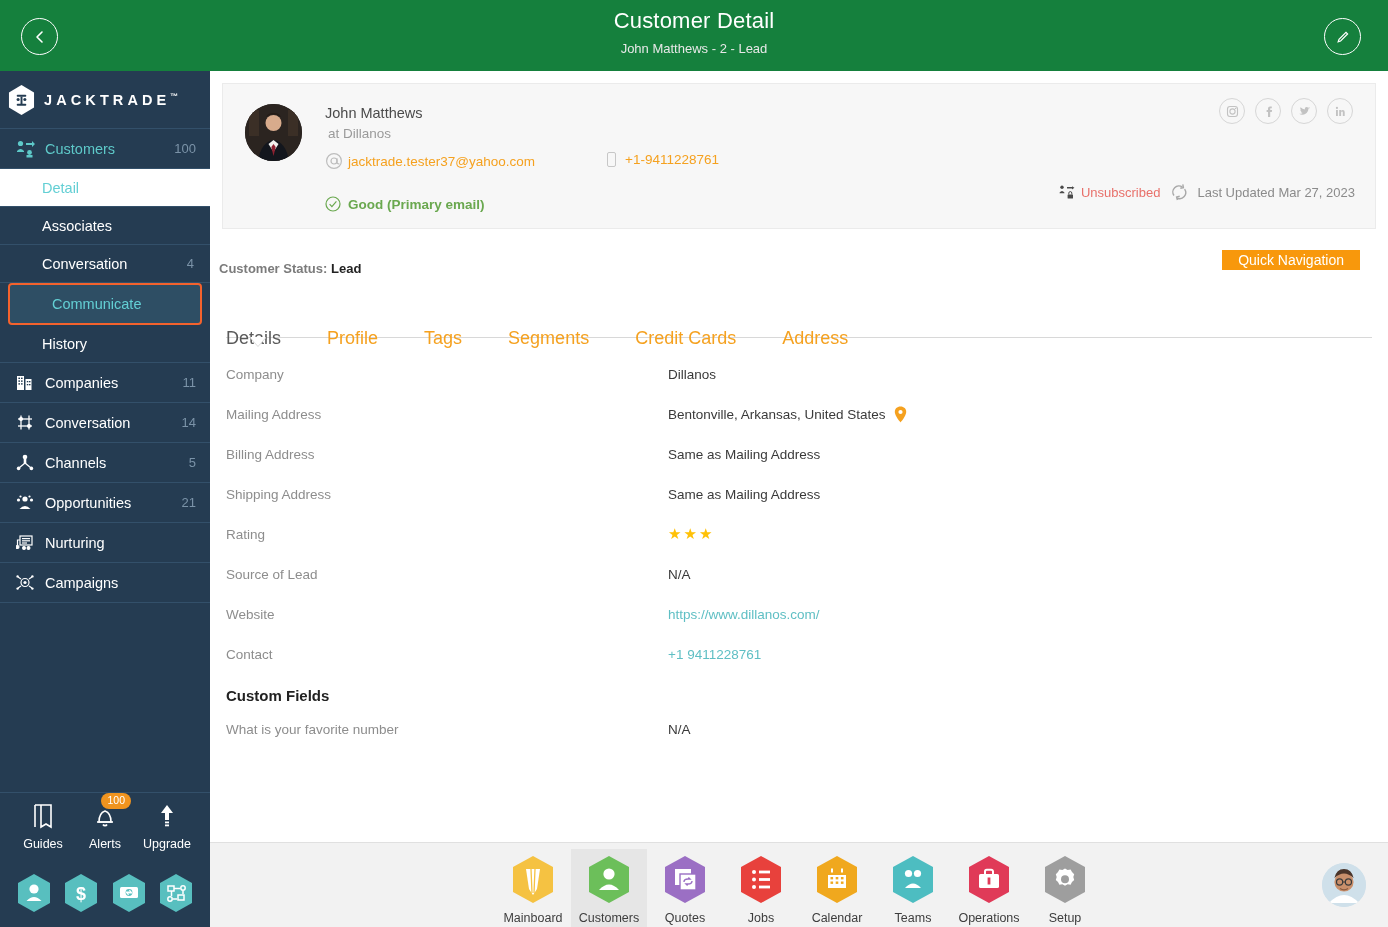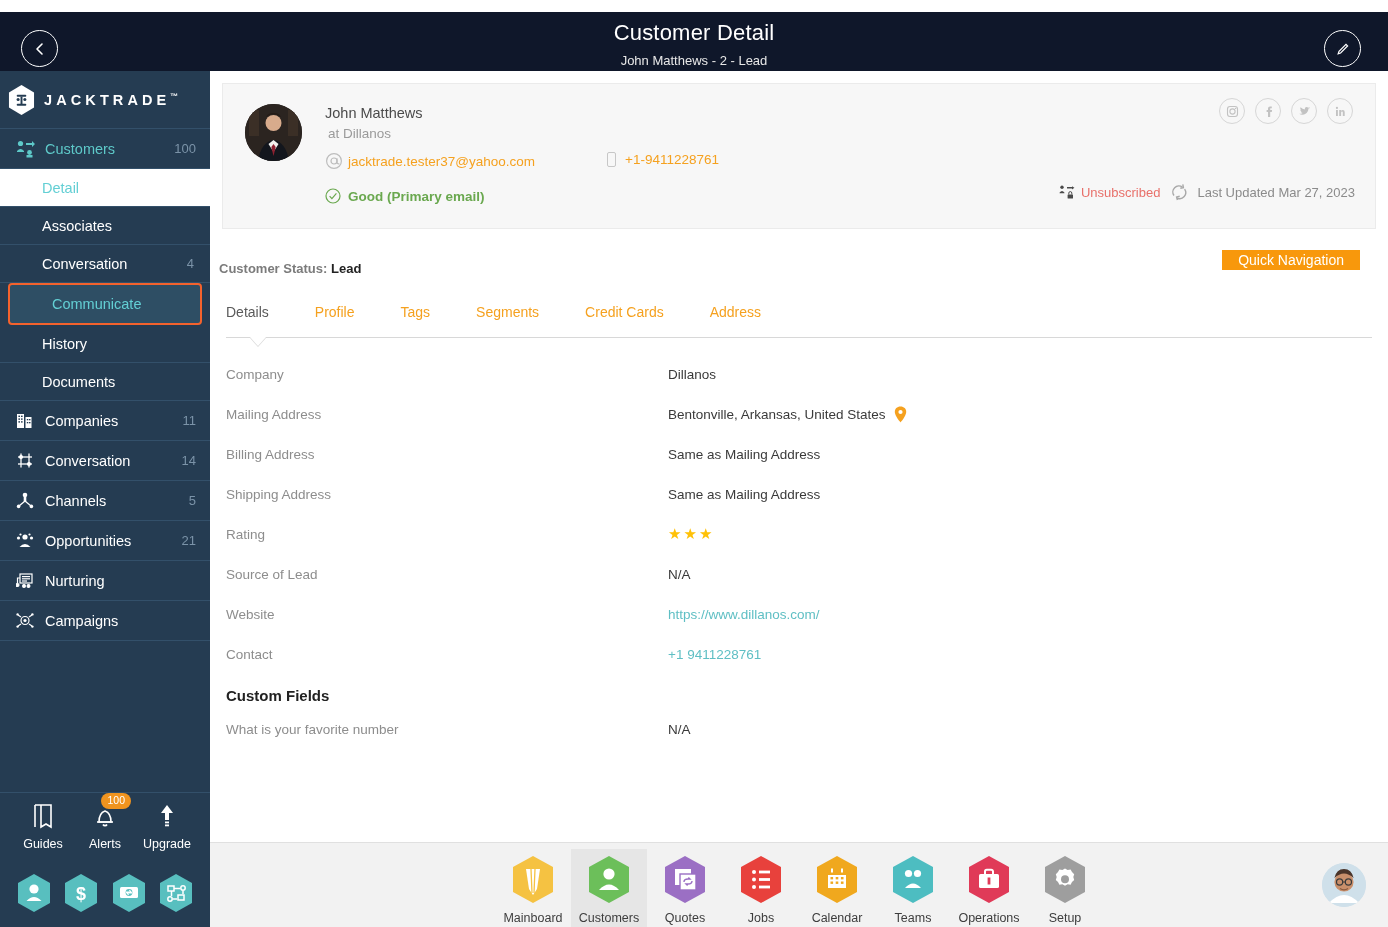--- a/index.html
+++ b/index.html
@@ -7,22 +7,22 @@
   html, body {
     width: 1388px; height: 927px;
     font-family: "Liberation Sans", sans-serif;
     background: #ffffff;
     overflow: hidden;
   }
   .app { position: relative; width: 1388px; height: 927px; background:#fff; }
 
   
   .topbar {
-    position: absolute; left:0; top:12px; width:1388px; height:86px;
-    background:#0f172a; color:#fff;
+    position: absolute; left:0; top:0; width:1388px; height:86px;
+    background:#15803d; color:#fff;
   }
   .topbar .title {
     position:absolute; left:0; top:8px; width:1388px;
     text-align:center; font-size:22px; font-weight:400; letter-spacing:.2px;
   }
   .topbar .subtitle {
     position:absolute; left:0; top:41px; width:1388px;
     text-align:center; font-size:13px; color:#e8e8e8; font-weight:400;
   }
   .circ-btn {
@@ -104,21 +104,21 @@
     border-radius:50%; overflow:hidden; background:#2a2522;
   }
   .cname { position:absolute; left:102px; top:21px; font-size:14.5px; color:#4a4a4a; }
   .ccompany { position:absolute; left:105px; top:42px; font-size:13.5px; color:#9a9a9a; }
   .cemail-row { position:absolute; left:102px; top:68px; display:flex; align-items:center; }
   .at-ico { width:18px; height:18px; margin-right:5px; }
   .cemail { color:#f5a11f; font-size:13.5px; cursor:pointer; }
   .cphone-wrap { position:absolute; left:384px; top:68px; display:flex; align-items:center; }
   .phone-ico { width:9px; height:15px; border:1.3px solid #c7c7c7; border-radius:2px; margin-right:9px; }
   .cphone { color:#f5a11f; font-size:13.5px; }
-  .cgood { position:absolute; left:102px; top:104px; display:flex; align-items:center; }
+  .cgood { position:absolute; left:102px; top:112px; display:flex; align-items:center; }
   .cgood .gtxt { color:#6aa84f; font-size:13.5px; font-weight:700; margin-left:7px; }
 
   .socials { position:absolute; right:22px; top:14px; display:flex; gap:10px; }
   .soc {
     width:26px; height:26px; border-radius:50%; border:1.4px solid #d6d6d6;
     display:flex; align-items:center; justify-content:center; color:#c2c2c2;
     font-size:13px; cursor:pointer;
   }
   .card-meta { position:absolute; right:20px; top:99px; display:flex; align-items:center; }
   .unsub { color:#e8706a; font-size:13px; margin-left:6px; }
@@ -132,21 +132,21 @@
     position:absolute; right:16px; top:-5px;
     background:#f8980c; color:#fff; border:none; font-size:14px;
     padding:2px 16px; cursor:pointer; font-family:inherit;
   }
 
   
   .tabs {
     position:relative; margin:3px 16px 0 16px; height:40px;
     border-bottom:1px solid #d8d8d8; display:flex; align-items:flex-start;
   }
-  .tab { font-size:14px; color:#f5a11f; cursor:pointer; padding:6px 0 11px 0; margin-right:46px; }
+  .tab { font-size:18px; color:#f5a11f; cursor:pointer; padding:6px 0 11px 0; margin-right:46px;margin-top:24px; }
   .tab.active { color:#5a5a5a; position:relative; }
   .tab-caret {
     position:absolute; left:24px; top:39px; width:0; height:0;
     border-left:8px solid transparent; border-right:8px solid transparent;
     border-top:9px solid #ffffff; filter:drop-shadow(0 1px 0 #d8d8d8);
   }
 
   
   .detail-list { margin:16px 16px 0 16px; }
   .drow { display:flex; align-items:center; min-height:40px; }
@@ -234,24 +234,20 @@
     <div class="sub-item">
       <span class="slabel">Conversation</span>
       <span class="scount">4</span>
     </div>
     <div class="sub-item highlight">
       <span class="slabel">Communicate</span>
       <span class="scount"></span>
     </div>
     <div class="sub-item">
       <span class="slabel">History</span>
-      <span class="scount"></span>
-    </div>
-    <div class="sub-item">
-      <span class="slabel">Documents</span>
       <span class="scount"></span>
     </div>
 
     <div class="nav-item">
       <span class="nicon">
         <svg width="18" height="17" viewBox="0 0 18 17" fill="#ffffff">
           <rect x="1" y="2" width="7" height="14"></rect>
             <rect x="9.5" y="5" width="6" height="11"></rect>
           <g fill="#253c52">
               <rect x="2.4" y="3.6" width="1.6" height="1.4"></rect>

